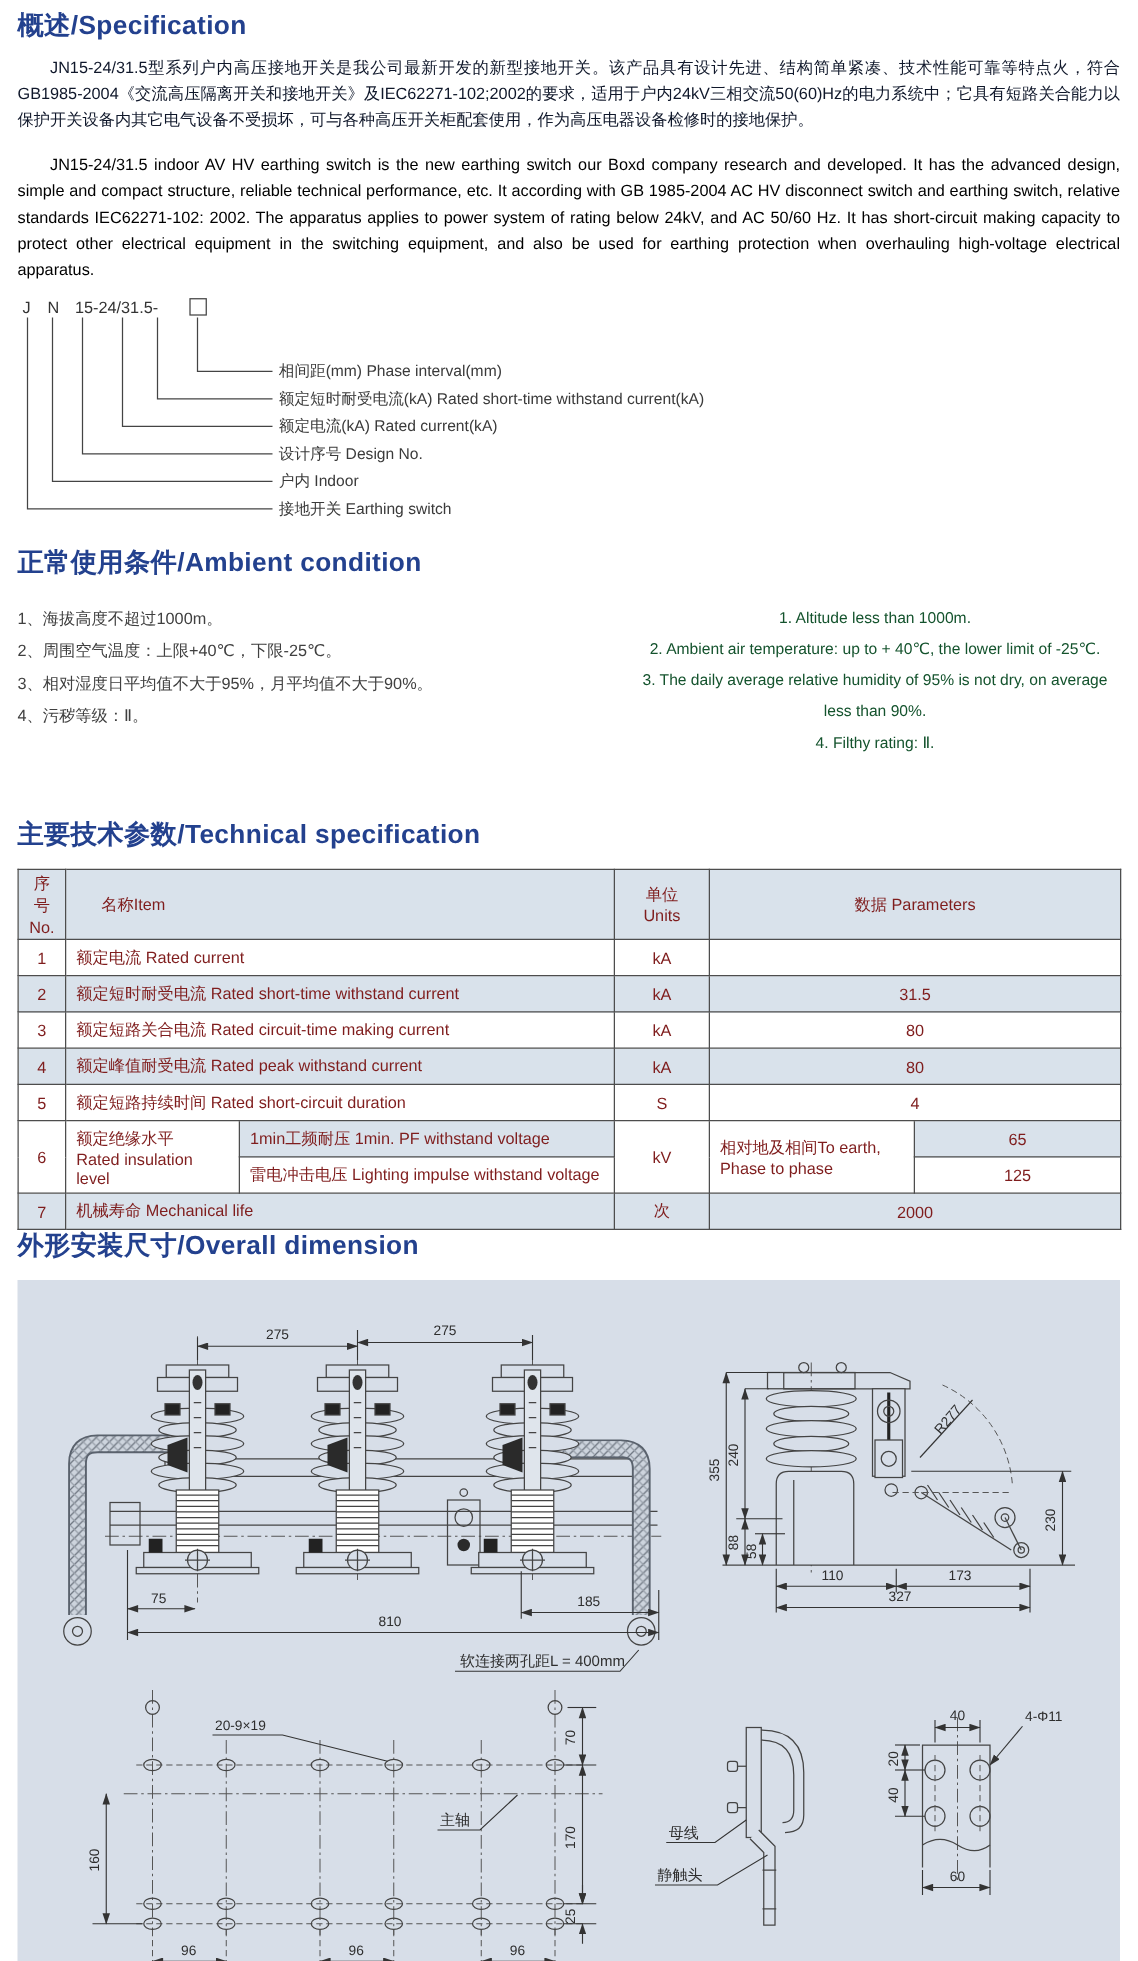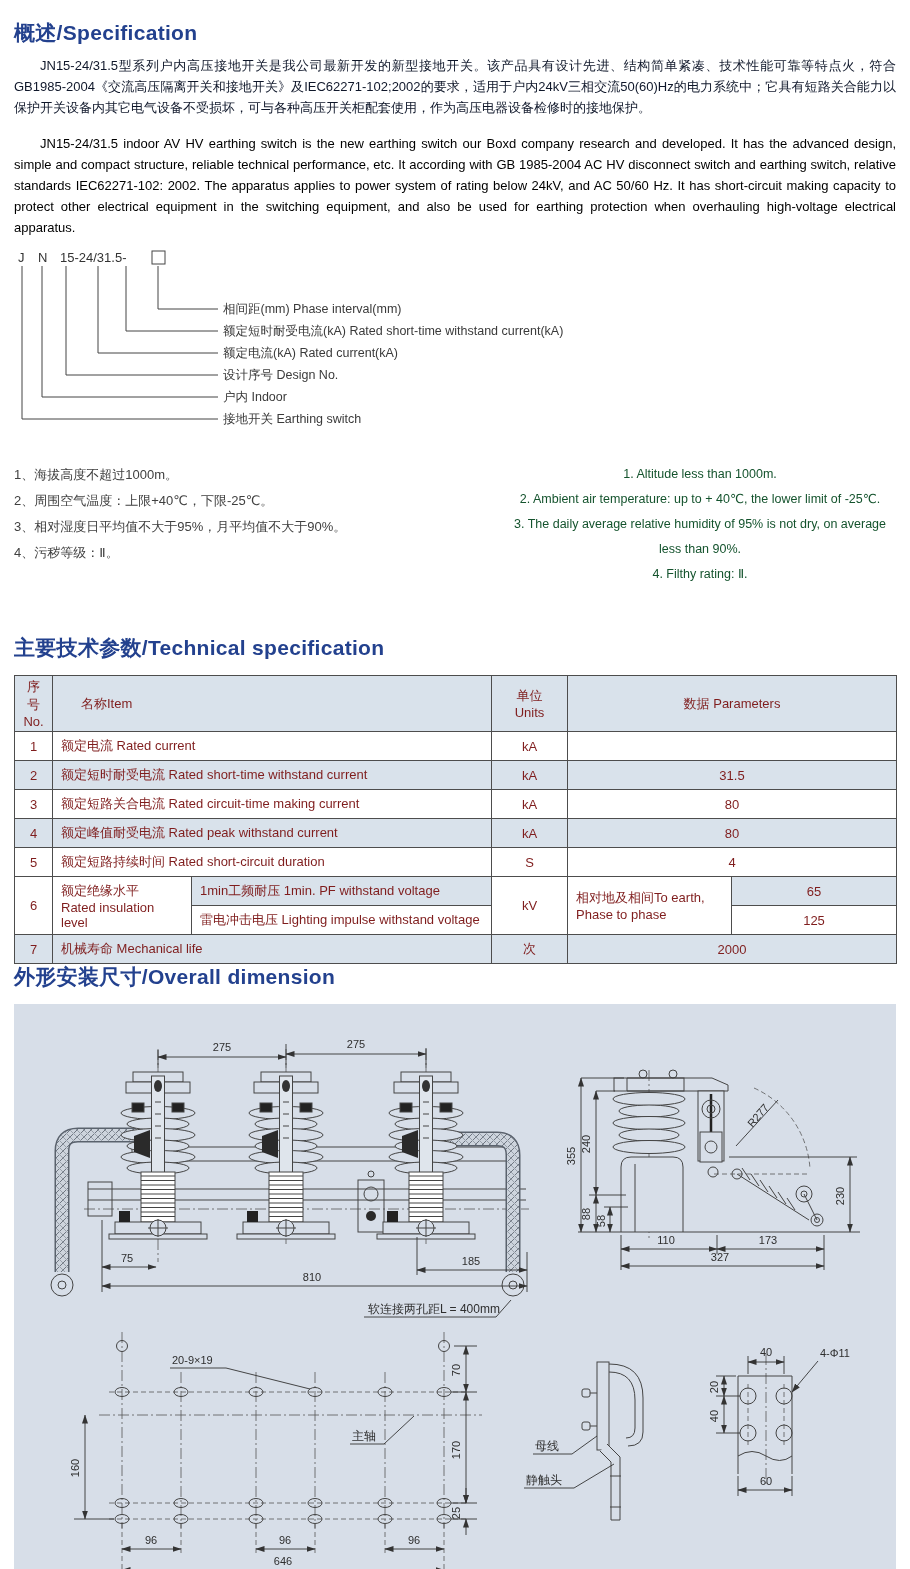--- a/index.html
+++ b/index.html
@@ -1,27 +1,27 @@
 <!DOCTYPE html>
 <html><head>
 <meta charset="utf-8">
 <style>
   html,body{margin:0;padding:0;background:#fff;}
   body{width:910px;font-family:"Liberation Sans","DejaVu Sans",sans-serif;color:#3a3a3a;}
   .page{width:882px;padding:6px 14px 10px 14px;}
   .sec-title{color:#23418e;font-size:21px;font-weight:600;letter-spacing:.3px;margin:0;line-height:26px;}
-  .t1{margin-top:14px;}
+  .t1{margin-top:2px;}
   .t2{margin-top:26px;}
   .t3{margin-top:16px;}
   .t4{margin-top:48px;}
   .t5{}
   .para{font-size:13px;line-height:21px;text-align:justify;text-indent:2em;margin:9px 0 0 0;color:#0f172a;}
   .para.en{margin-top:15px;color:#000000;}
   .model-svg{display:block;margin-top:10px;}
-  .ambient{display:flex;margin-top:28px;gap:40px;}
+  .ambient{display:flex;margin-top:18px;gap:40px;}
   .amb-cn{width:450px;}
   .amb-en{flex:1;}
   .amb-cn .li{font-size:13px;line-height:26px;color:#404040;}
   .amb-en .li{font-size:12.5px;line-height:25px;color:#14532d;text-align:center;}
   table.tech{border-collapse:collapse;width:882px;table-layout:fixed;margin-top:14px;font-size:13px;color:#7f1d1d;}
   table.tech th,table.tech td{border:1px solid #4d4d4d;vertical-align:middle;padding:2px 8px;height:24px;}
   table.tech th{font-weight:normal;white-space:pre-line;background:#d9e2eb;height:50px;text-align:center;}
   table.tech th.item{text-align:left;padding-left:28px;}
   .alt{background:#d9e2eb;}
   .c{text-align:center;padding:2px 2px;}
@@ -65,20 +65,21 @@
     <g>
       <text class="mlbl" x="209" y="65">相间距(mm) Phase interval(mm)</text>
       <text class="mlbl" x="209" y="87">额定短时耐受电流(kA) Rated short-time withstand current(kA)</text>
       <text class="mlbl" x="209" y="109">额定电流(kA) Rated current(kA)</text>
       <text class="mlbl" x="209" y="131">设计序号 Design No.</text>
       <text class="mlbl" x="209" y="153">户内 Indoor</text>
       <text class="mlbl" x="209" y="175">接地开关 Earthing switch</text>
     </g>
   </svg>
 
+  <h2 class="sec-title t3">正常使用条件/Ambient condition</h2>
   <div class="ambient">
     <div class="amb-cn">
       <div class="li">1、海拔高度不超过1000m。</div>
       <div class="li">2、周围空气温度：上限+40℃，下限-25℃。</div>
       <div class="li">3、相对湿度日平均值不大于95%，月平均值不大于90%。</div>
       <div class="li">4、污秽等级：Ⅱ。</div>
     </div>
     <div class="amb-en">
       <div class="li">1. Altitude less than 1000m.</div>
       <div class="li">2. Ambient air temperature: up to + 40℃, the lower limit of -25℃.</div>

